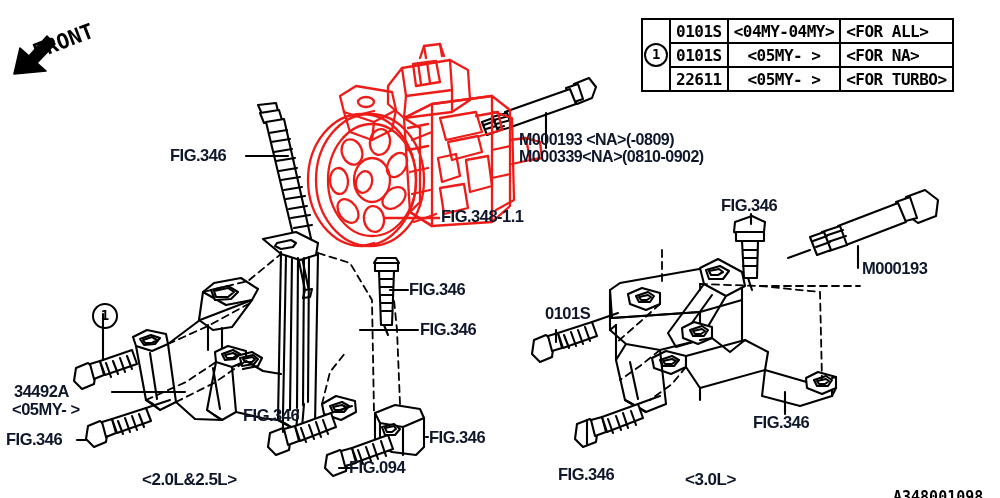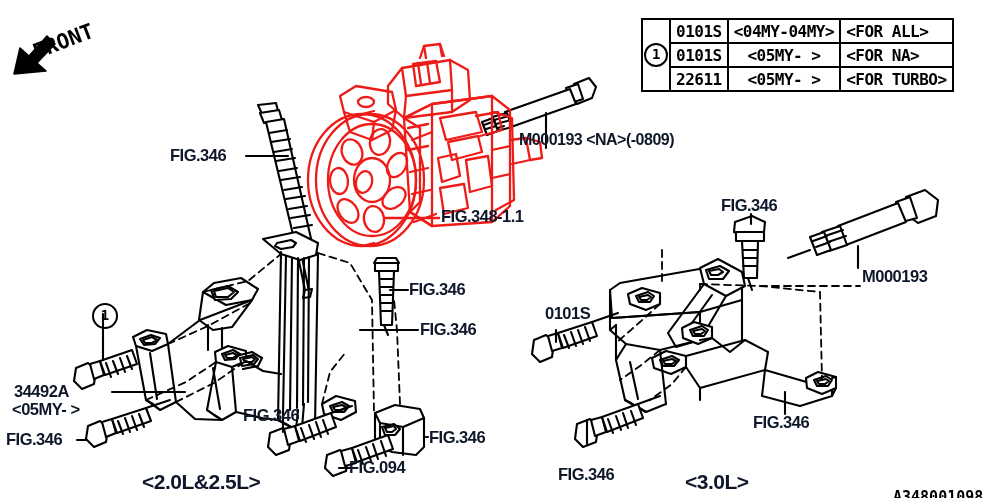--- a/index.html
+++ b/index.html
@@ -3,21 +3,21 @@
 <meta charset="utf-8">
 <style>
   html,body{margin:0;padding:0;background:#ffffff;}
   body{width:1000px;height:498px;overflow:hidden;
        font-family:"DejaVu Sans Mono","Liberation Mono",monospace;}
   #stage{position:relative;width:1000px;height:498px;background:#fff;}
   svg.layer{position:absolute;left:0;top:0;width:1000px;height:498px;}
   .lbl{position:absolute;white-space:nowrap;color:#0f172a;
        font-family:Liberation Sans, sans-serif;
        font-weight:bold;letter-spacing:-0.5px;line-height:1.02;}
-  .s18{font-size:21px;}
+  .s18{font-size:17px;}
   .s17{font-size:16.5px;}
   .s16{font-size:16px;}
   .tbl{position:absolute;border-collapse:collapse;}
   .tbl td{border:2px solid #000;font-family:"DejaVu Sans Mono","Liberation Mono",monospace;
           font-weight:bold;font-size:16px;padding:0 5px;height:22px;color:#000;
           letter-spacing:-0.5px;white-space:nowrap;}
   .tbl td.numcell{text-align:left;}
   .tbl td.idx{border:2px solid #000;text-align:center;width:26px;padding:0;}
   .tbl td.rng{text-align:center;}
   .circnum{display:inline-block;width:20px;height:20px;border:2px solid #000;
@@ -355,27 +355,28 @@
       <td class="rng">&lt;05MY-      &gt;</td>
       <td>&lt;FOR TURBO&gt;</td>
     </tr>
   </tbody>
     </table>
 
   <div class="lbl s17" style="left:170px;top:147px;">FIG.346</div>
 
   <div class="lbl s16 mlist" style="left:519px;top:131px;">
     <div>M000193 &lt;NA&gt;(-0809)</div>
+    <div>M000339&lt;NA&gt;(0810-0902)</div>
   </div>
 
   <div class="lbl s17" style="left:441px;top:208px;">FIG.348-1.1</div>
 
   <div class="lbl s17" style="left:721px;top:197px;">FIG.346</div>
 
-  <div class="lbl s17" style="left:862px;top:268px;">M000193</div>
+  <div class="lbl s17" style="left:862px;top:260px;">M000193</div>
 
   <div class="lbl s17" style="left:409px;top:281px;">FIG.346</div>
 
   <div class="lbl s17" style="left:420px;top:321px;">FIG.346</div>
 
   <div class="lbl s17" style="left:545px;top:305px;">0101S</div>
 
   <div class="lbl s17" style="left:14px;top:383px;">34492A</div>
   <div class="lbl s17" style="left:12px;top:401px;">&lt;05MY-      &gt;</div>
 

